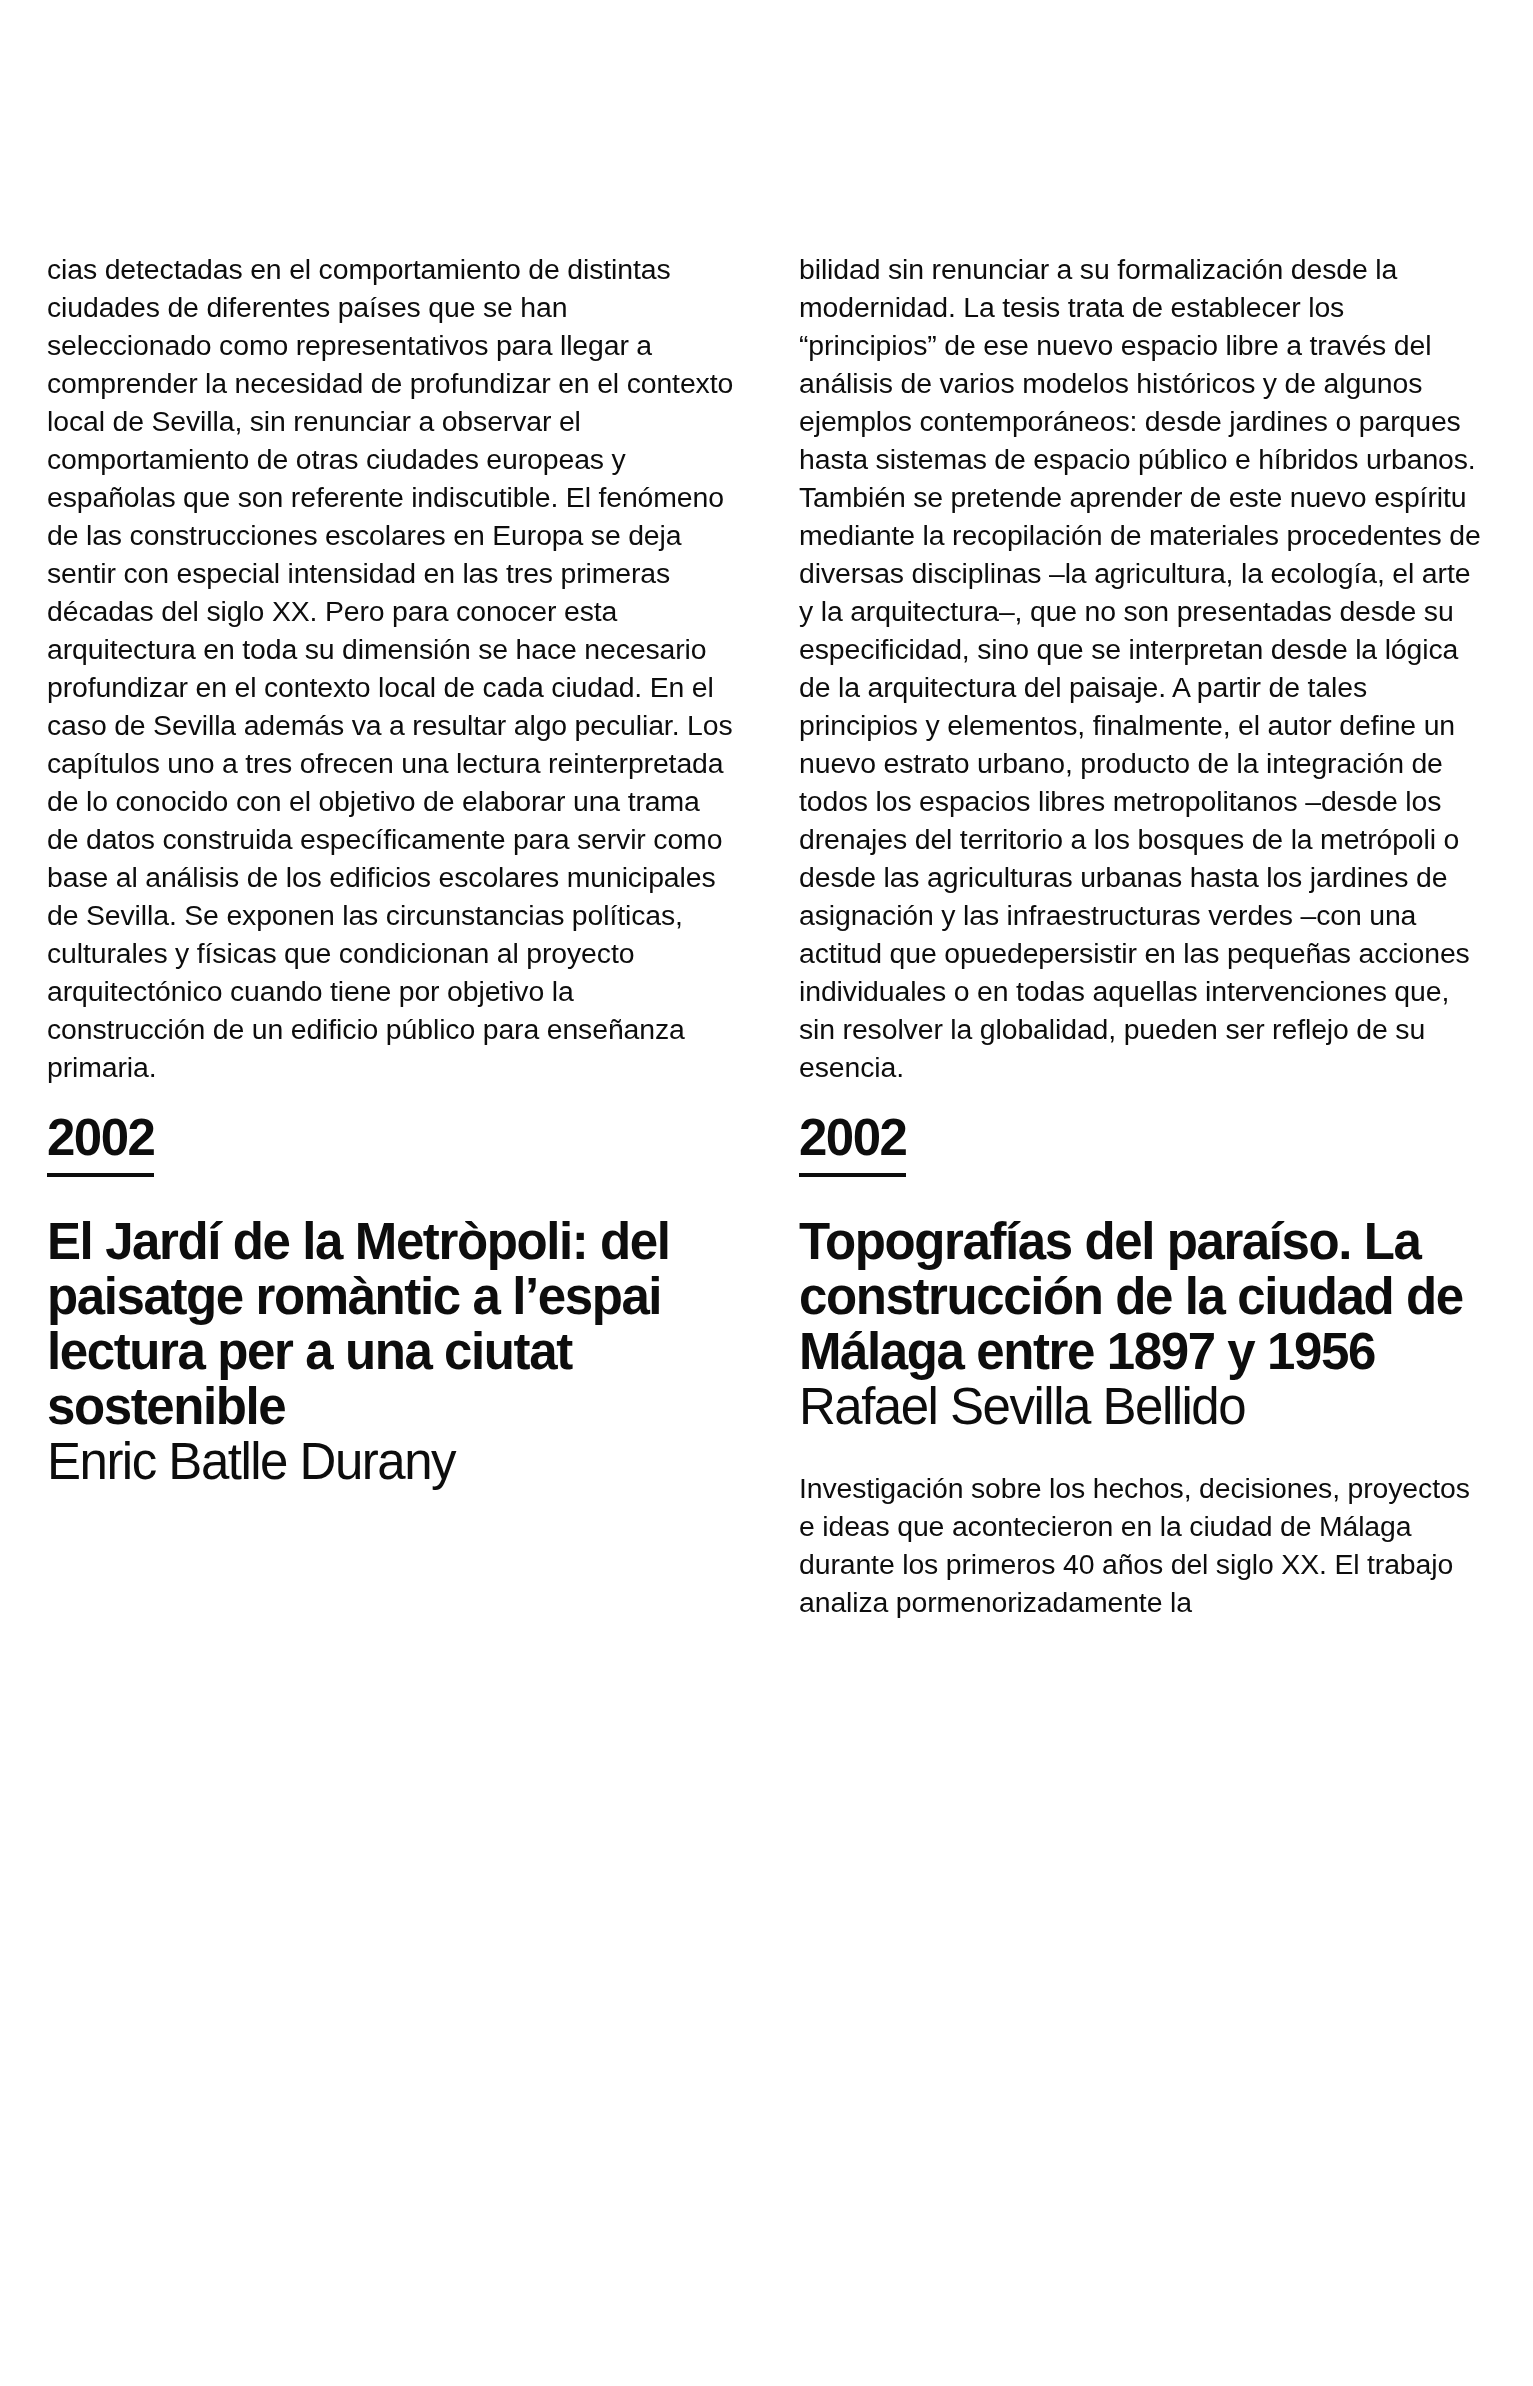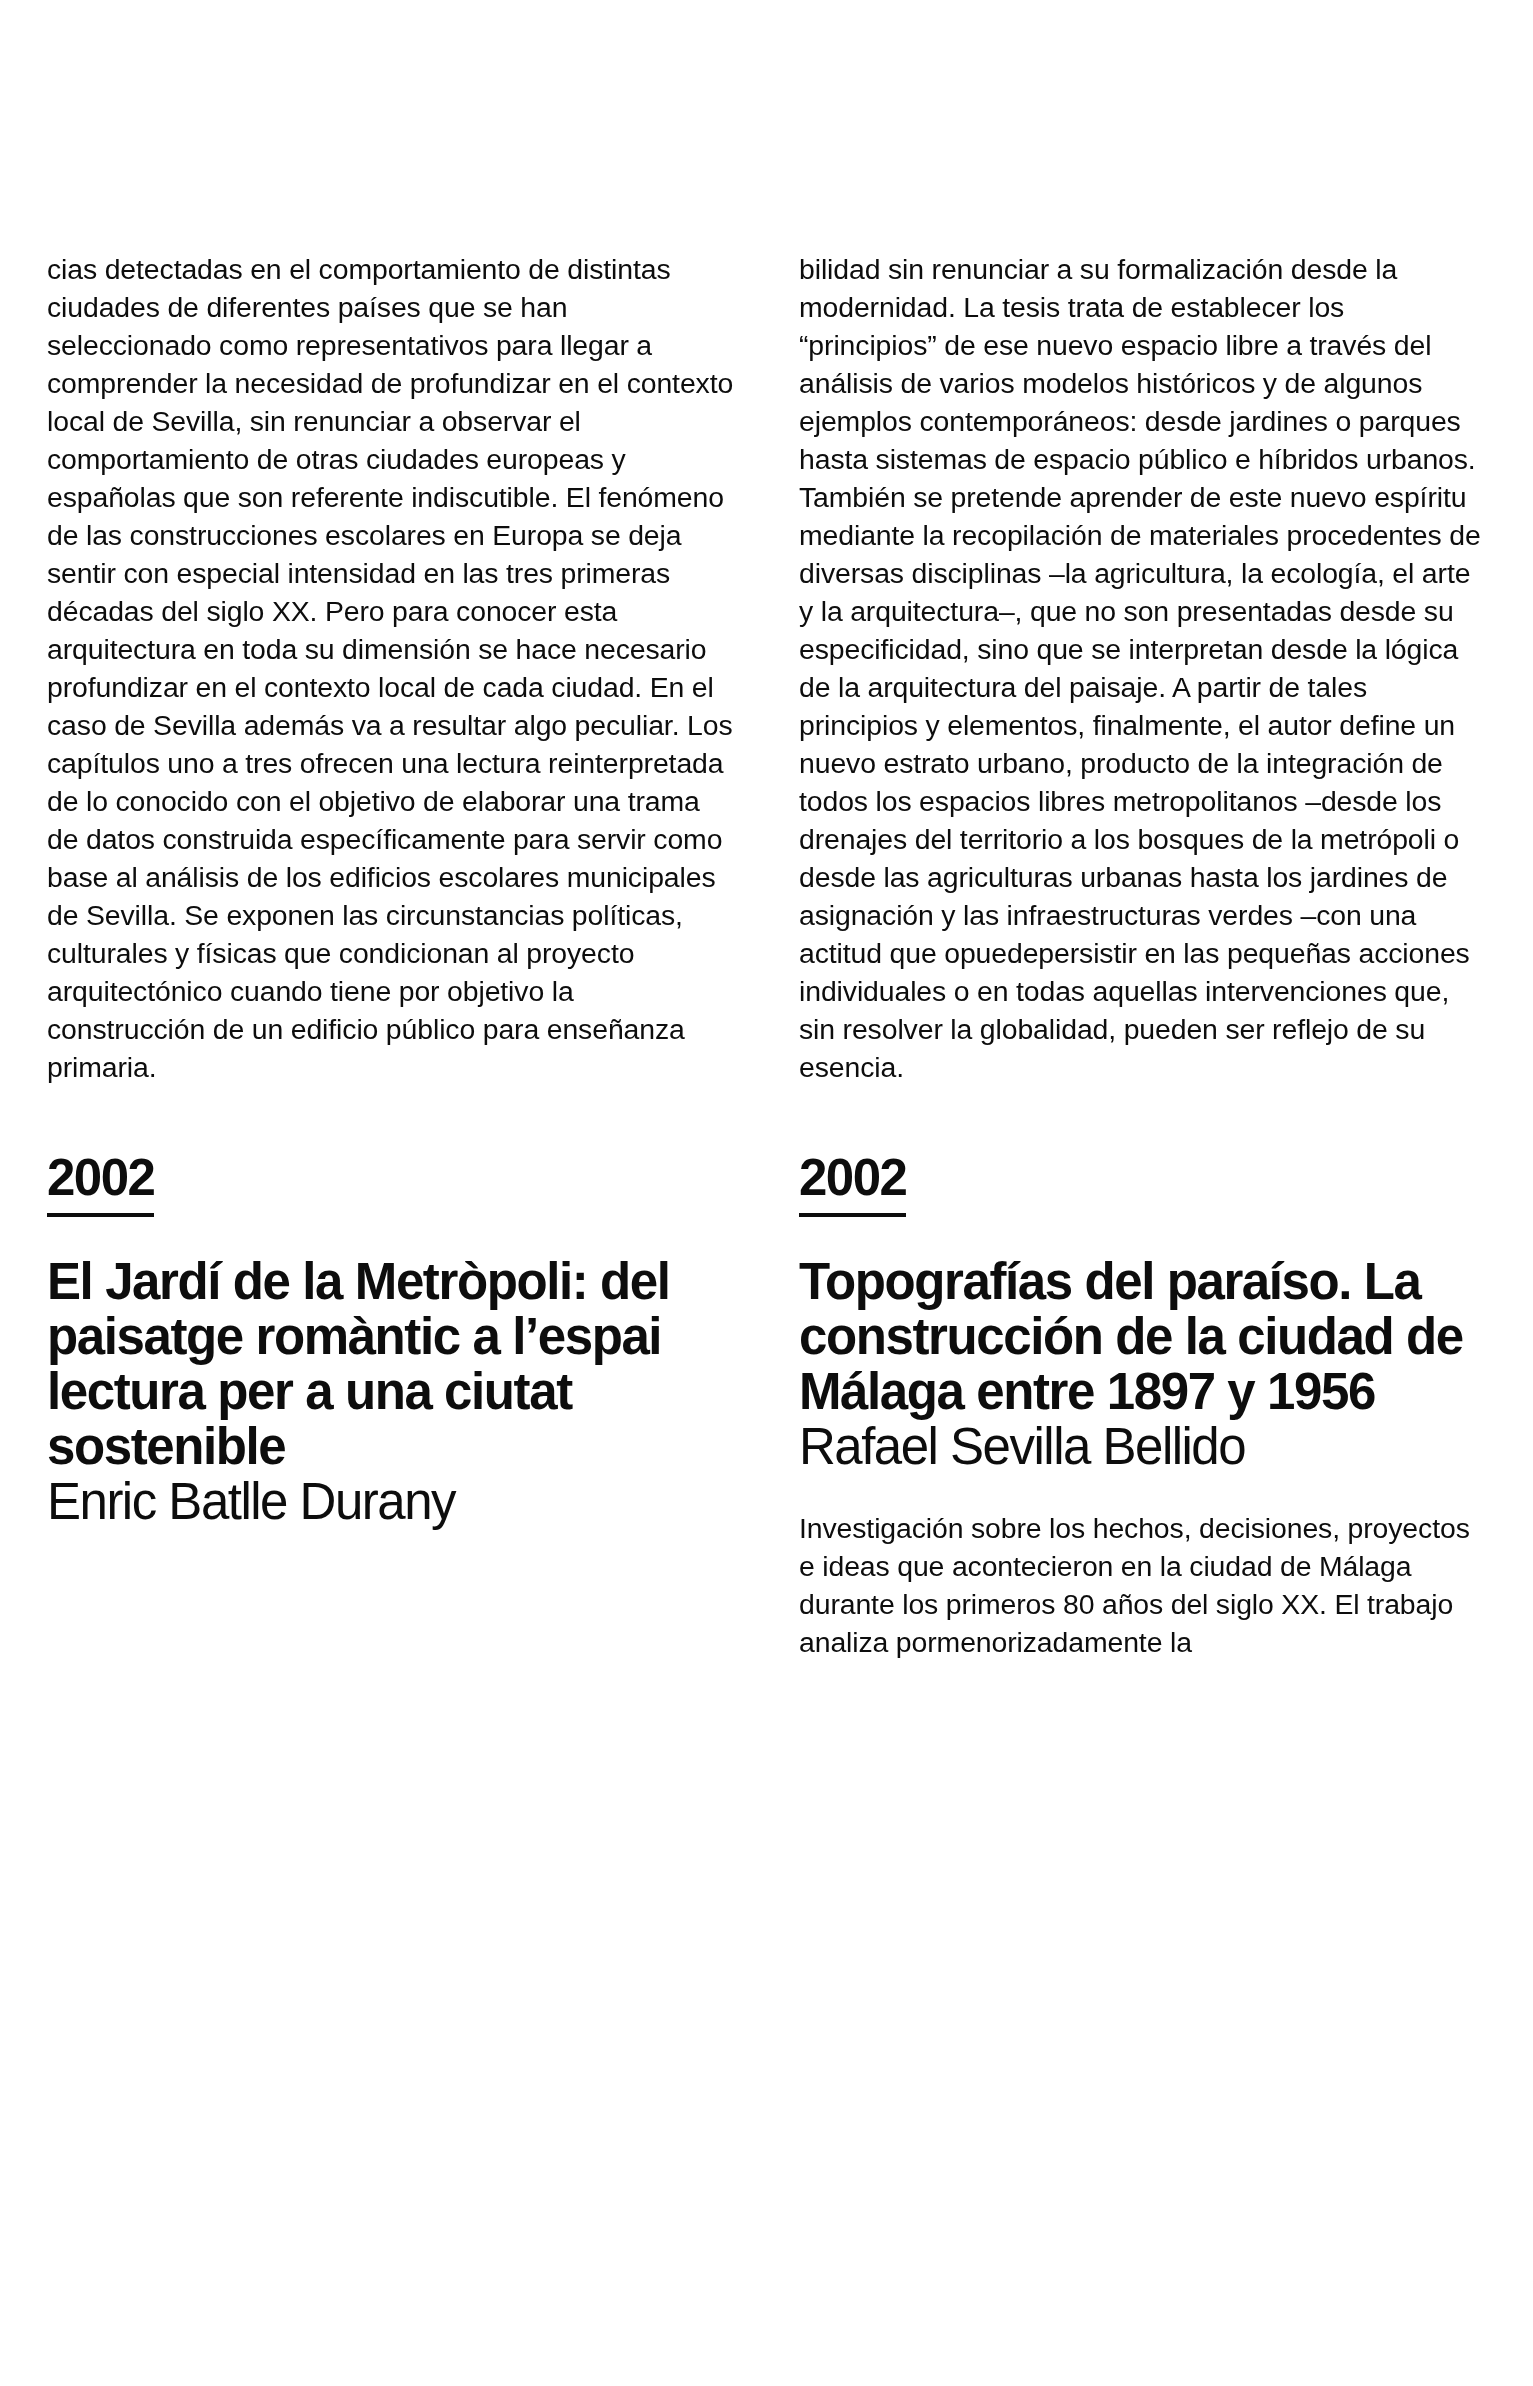--- a/index.html
+++ b/index.html
@@ -54,21 +54,20 @@
     margin-bottom: 0;
   }
   .year {
     display: inline-block;
     font-size: 51px;
     line-height: 56px;
     font-weight: 700;
     letter-spacing: -1.5px;
     border-bottom: 4.7px solid #0d0d0d;
     padding-bottom: 6.5px;
-    margin-top: 40px;
   }
 
   
   .entry-title {
     font-size: 51px;
     line-height: 55px;
     font-weight: 700;
     letter-spacing: -1.4px;
     margin-top: 37px;
     margin-bottom: 0;
@@ -115,19 +114,19 @@
       <p class="body-text">bilidad sin renunciar a su formalización desde la modernidad. La tesis trata de establecer los “principios” de ese nuevo espacio libre a través del análisis de varios modelos históricos y de algunos ejemplos contemporáneos: desde jardines o parques hasta sistemas de espacio público e híbridos urbanos. También se pretende aprender de este nuevo espíritu mediante la recopilación de materiales procedentes de diversas disciplinas –la agricultura, la ecología, el arte y la arquitectura–, que no son presentadas desde su especificidad, sino que se interpretan desde la lógica de la arquitectura del paisaje. A partir de tales principios y elementos, finalmente, el autor define un nuevo estrato urbano, producto de la integración de todos los espacios libres metropolitanos –desde los drenajes del territorio a los bosques de la metrópoli o desde las agriculturas urbanas hasta los jardines de asignación y las infraestructuras verdes –con una actitud que opuedepersistir en las pequeñas acciones individuales o en todas aquellas intervenciones que, sin resolver la globalidad, pueden ser reflejo de su esencia.</p>
 
       <div class="year-wrap">
         <span class="year">2002</span>
       </div>
 
       <h2 class="entry-title">Topografías del paraíso. La construcción de la ciudad de Málaga entre 1897 y 1956</h2>
 
       <div class="entry-author">Rafael Sevilla Bellido</div>
 
-      <p class="body-text after-author">Investigación sobre los hechos, decisiones, proyectos e ideas que acontecieron en la ciudad de Málaga durante los primeros 80 años del siglo XX. El trabajo analiza pormenorizadamente la</p>
+      <p class="body-text after-author">Investigación sobre los hechos, decisiones, proyectos e ideas que acontecieron en la ciudad de Málaga durante los primeros 40 años del siglo XX. El trabajo analiza pormenorizadamente la</p>
 
     </div>
 
   </div>
 </div>
 
 
 </body></html>

